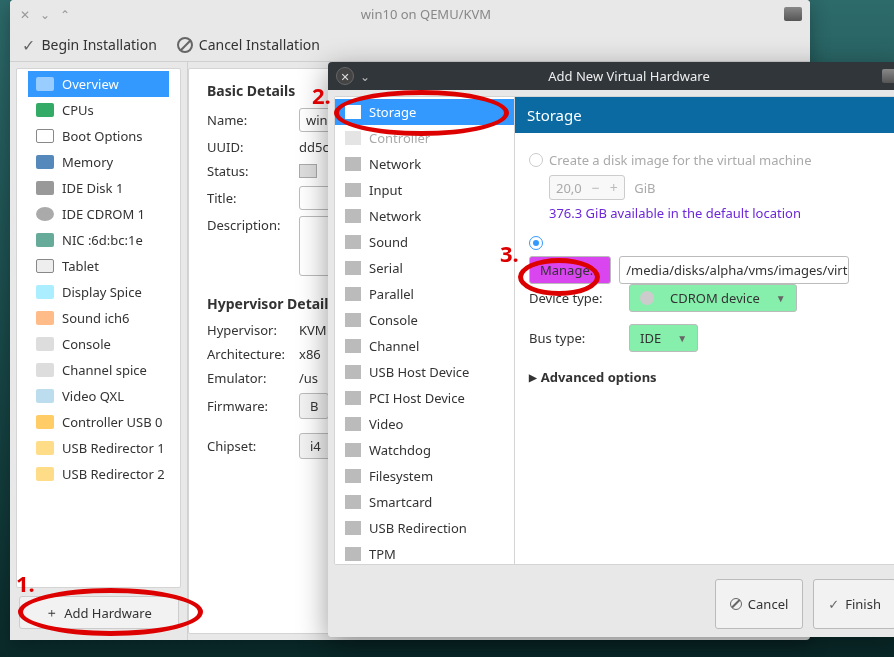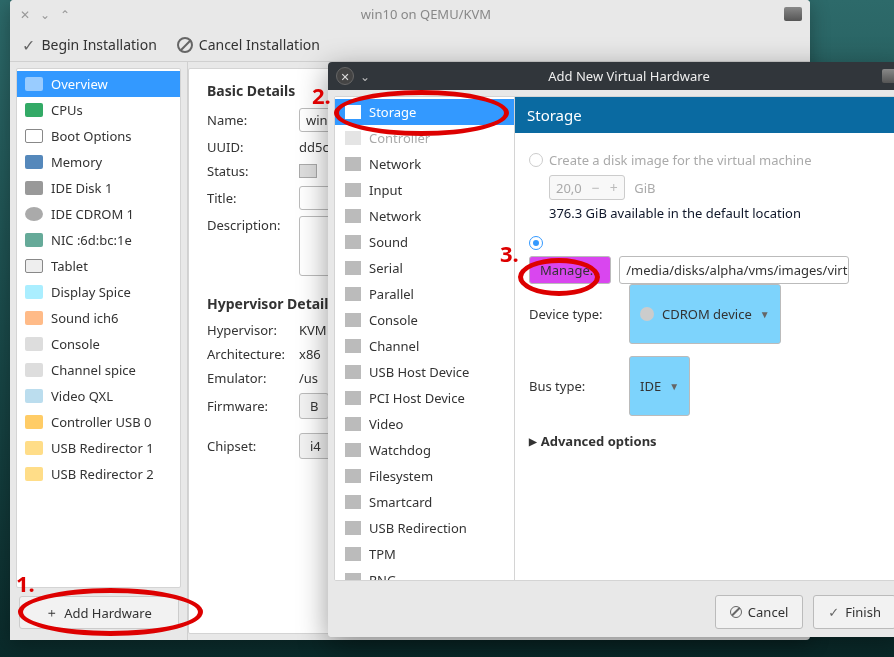--- a/index.html
+++ b/index.html
@@ -78,21 +78,21 @@
     width:178px;
     background:#e8e8e8;
     padding:6px;
     border-right:1px solid #d0d0d0;
     overflow-y:auto;
   }
   .sidebar .sbox {
     background:#fff;
     border:1px solid #d4d4d4;
     border-radius:2px;
-    padding:2px 0;
+    padding:2px 11px;
     height: 520px;
   }
   .sidebar-item {
     display:flex; align-items:center; gap:8px;
     padding:4px 8px;
     font-size:13px;
     white-space:nowrap;
     cursor:default;
   }
   .sidebar-item.selected {
@@ -235,40 +235,40 @@
     background:#d946ef; border:1px solid #bbb; border-radius:3px;
     padding:4px 10px; font-size:13px;
   }
   .path-input {
     border:1px solid #bbb; border-radius:3px;
     padding:4px 6px; font-size:13px;
     width:230px; white-space:nowrap; overflow:hidden;
     background:#fff;
   }
   .select {
-    display:inline-flex; align-items:center; gap:8px;
-    background:#7dd3fc; border:1px solid #bbb; border-radius:3px;
-    padding:20px 10px; font-size:13px;
+    display:inline-flex; align-items:center; gap:16px;
+    background:#86efac; border:1px solid #bbb; border-radius:3px;
+    padding:4px 10px; font-size:13px;
   }
   .select .caret { font-size:10px; color:#666; }
   .disc-ic { width:14px; height:14px; border-radius:50%; background:#ccc; display:inline-block; }
   .expander {
     display:flex; align-items:center; gap:4px;
     font-weight:bold; margin-top:16px;
   }
   .expander .tri { font-size:10px; }
   .dlg-footer {
     display:flex; justify-content:flex-end; gap:10px;
     padding:8px 12px;
     background:#e8e8e8;
   }
   .ftr-btn {
     display:flex; align-items:center; gap:6px;
     background:#f2f2f2; border:1px solid #bbb; border-radius:3px;
-    padding:7px 14px; font-size:13px;
+    padding:15px 14px; font-size:13px;
   }
   .ftr-btn .nosign { width:12px; height:12px; border:1.5px solid #666; border-radius:50%; position:relative; }
   .ftr-btn .nosign::after { content:""; position:absolute; width:1.5px; height:11px; background:#666; top:-1px; left:4.5px; transform:rotate(45deg); }
 
   
   .anno-num {
     position:absolute;
     color:#d00;
     font-weight:bold;
     font-size:22px;
@@ -539,21 +539,21 @@
           <span class="disabled-text">Create a disk image for the virtual machine</span>
         </div>
         <div style="margin:4px 0 4px 0">
           <span class="spinner">
             <span>20,0</span>
             <span class="pm">−</span>
             <span class="pm">+</span>
           </span>
           <span class="disabled-text" style="margin-left:6px">GiB</span>
         </div>
-        <div class="disabled-text" style="margin-left:20px;margin-bottom:14px;color:#0f172a">376.3 GiB available in the default location</div>
+        <div class="disabled-text" style="margin-left:20px;margin-bottom:14px;color:#6d28d9">376.3 GiB available in the default location</div>
 
         <div class="radio-row">
           <span class="radio checked"></span>
         </div>
         <div style="display:flex;gap:8px;margin:6px 0 0 0;align-items:center">
           <div class="manage-btn"><span>Manage...</span></div>
           <div class="path-input"><span>/media/disks/alpha/vms/images/virtio-w</span></div>
         </div>
 
         <div style="display:flex;align-items:center;gap:10px;">

